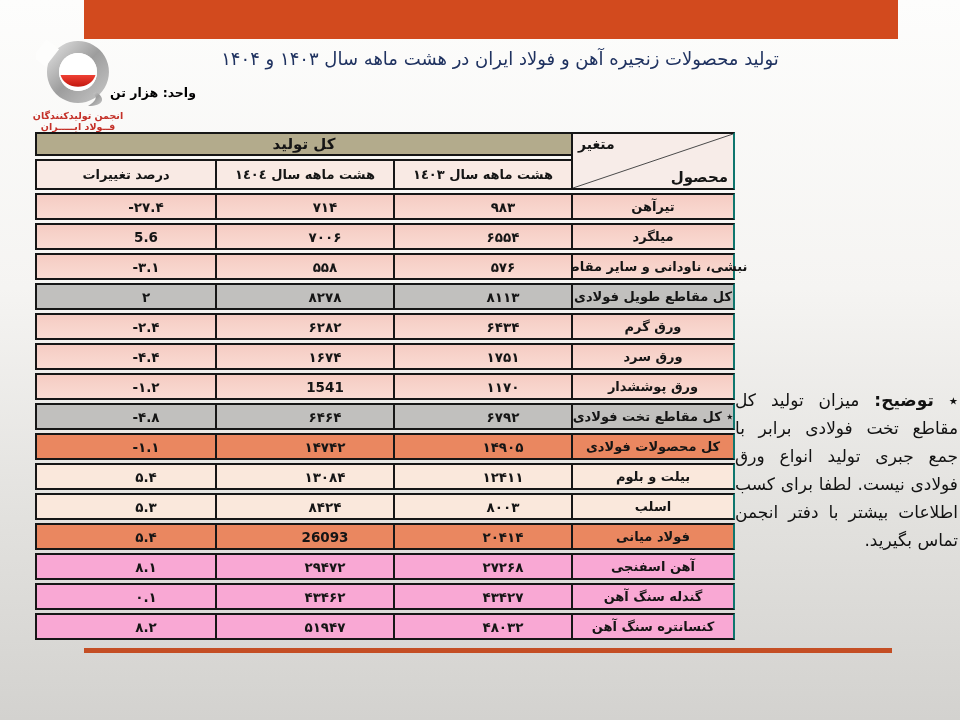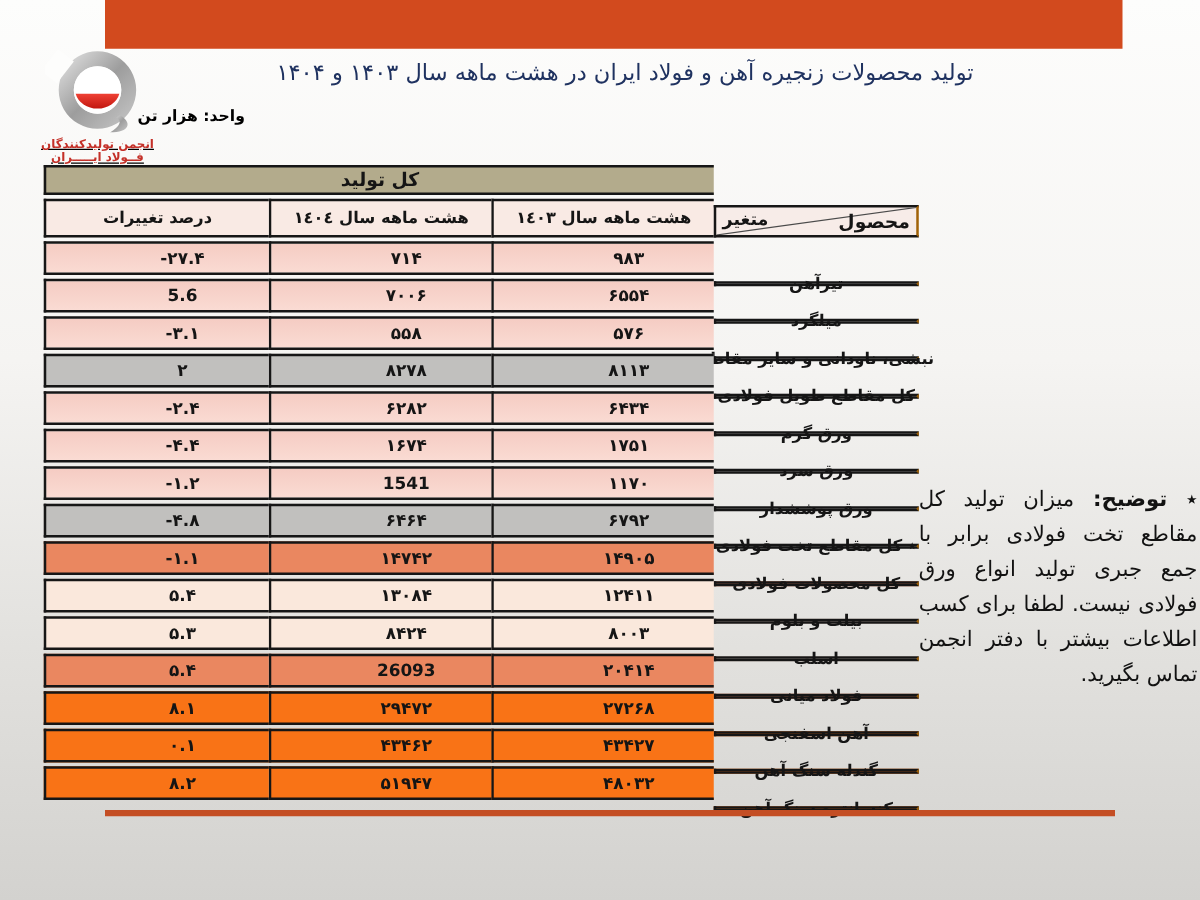--- a/index.html
+++ b/index.html
@@ -4,47 +4,47 @@
 <style>
   html,body{margin:0;padding:0;}
   body{
     width:960px;height:720px;position:relative;overflow:hidden;
     font-family:"DejaVu Sans","Liberation Sans",sans-serif;
     background:linear-gradient(180deg,#fdfdfc 0%,#f5f4f2 40%,#e2e1de 72%,#d3d2cf 100%);
   }
   
   .top-bar{position:absolute;left:84px;top:0;width:814px;height:39px;background:#d24a1e;}
   
-  .logo{position:absolute;left:28px;top:40px;width:100px;text-align:center;text-decoration:underline;}
+  .logo{position:absolute;left:28px;top:40px;width:100px;text-align:center;}
   .logo-text{color:#c43028;font-weight:bold;font-size:9.5px;line-height:11px;direction:rtl;letter-spacing:.5px;}
   
   .title{position:absolute;left:150px;top:48px;width:700px;text-align:center;direction:rtl;
          color:#1f3260;font-weight:normal;font-size:18px;}
   .unit{position:absolute;left:103px;top:85px;width:100px;text-align:center;direction:rtl;
         color:#000000;font-weight:bold;font-size:12.5px;}
   
   .tbl{position:absolute;left:35px;top:132px;width:700px;display:grid;direction:rtl;
        grid-template-columns:164px 178px 178px 180px;
        grid-template-rows:24px 31px repeat(15,27px);row-gap:3px;}
   .c{box-sizing:border-box;border:2px solid #161616;border-right:none;
      display:flex;align-items:center;justify-content:center;
      font-weight:bold;font-size:13px;color:#151515;white-space:nowrap;}
-  .rt{border-right:2px solid #a16207;margin-top:32px;}
+  .rt{border-right:2px solid #0f766e;}
   .corner{grid-column:1;grid-row:1/3;position:relative;background:#f7ece8;}
   .diag{position:absolute;inset:0;width:100%;height:100%;}
   .corner-top{position:absolute;top:2px;left:5px;font-weight:bold;font-size:14px;}
   .corner-bottom{position:absolute;bottom:2px;right:5px;font-weight:bold;font-size:15px;}
   .group{grid-column:2/5;background:#b3ab8c;font-size:15px;}
   .subhead{background:#f9eae4;}
   .num{direction:ltr;font-size:13.5px;padding-left:40px;}
   .bg-pink{background:linear-gradient(180deg,#f5ccc3,#fadbd3);}
   .bg-gray{background:#c1c0be;}
   .bg-salmon{background:#ea8760;}
   .bg-peach{background:#fae8dc;}
-  .bg-mauve{background:#f97316;}
+  .bg-mauve{background:#f9a8d4;}
   
   .note{position:absolute;left:735px;top:386px;width:223px;direction:rtl;text-align:justify;
         color:#121212;font-size:17px;line-height:28px;}
   .note b{font-weight:bold;}
   
   .bottom-rule{position:absolute;left:84px;top:648px;width:808px;height:5px;background:#c44e24;}
 </style>
 </head>
 <body>
 

